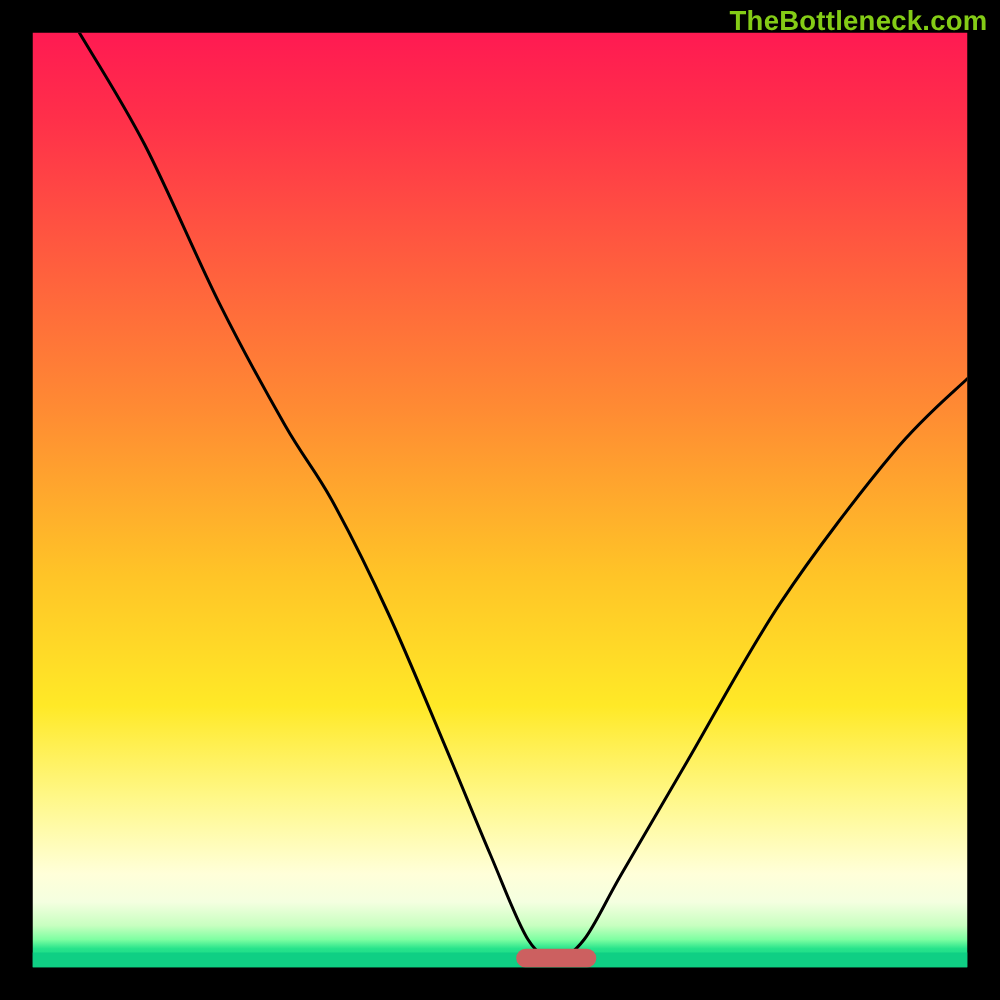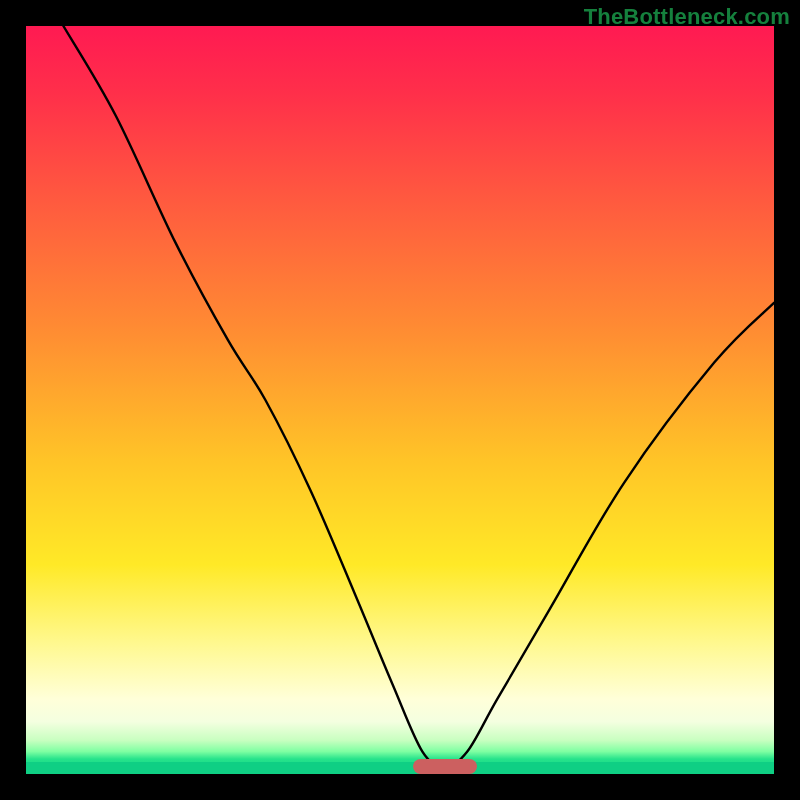--- a/index.html
+++ b/index.html
@@ -14,21 +14,21 @@
   .frame {
     position: relative;
     width: 800px;
     height: 800px;
     background: #000;
   }
   .watermark {
     position: absolute;
     top: 4px;
     right: 10px;
-    color: #15803d;
+    color: #84cc16;
     font-size: 22px;
     font-weight: 600;
     letter-spacing: 0.2px;
     z-index: 10;
   }
   .plot-area {
     position: absolute;
     left: 26px;
     top: 26px;
     width: 748px;

